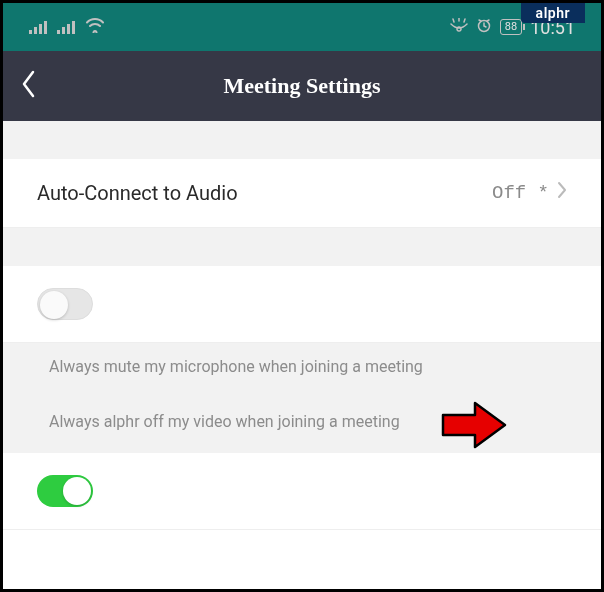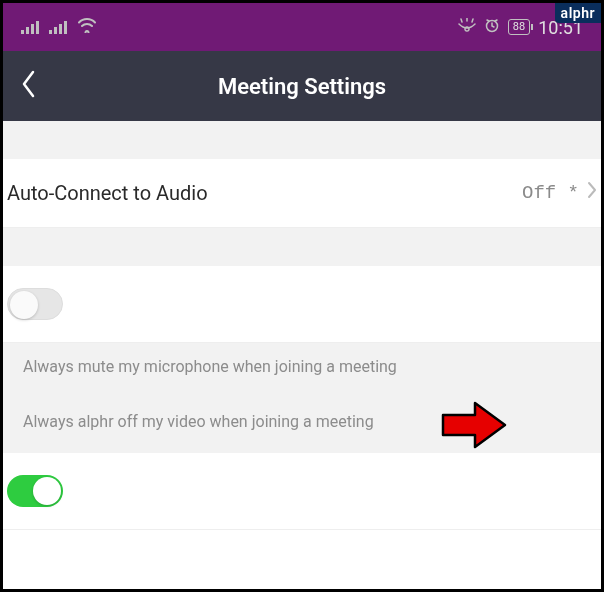--- a/index.html
+++ b/index.html
@@ -5,26 +5,26 @@
     * { margin: 0; padding: 0; box-sizing: border-box; }
     body {
       font-family: -apple-system, BlinkMacSystemFont, 'Segoe UI', Roboto, Helvetica, Arial, sans-serif;
       background: #fff;
       width: 604px;
       height: 592px;
       position: relative;
       border: 3px solid #000;
     }
     .status-bar {
-      background: #701a75;
+      background: #0f766e;
       height: 48px;
       display: flex;
       align-items: center;
       justify-content: space-between;
-      padding: 0 18px;
+      padding: 0 26px;
       color: #d0d0d0;
     }
     .status-left { display: flex; align-items: center; gap: 10px; }
     .status-right { display: flex; align-items: center; gap: 8px; font-size: 16px; color: #e0e0e0; }
     .signal-bars { display: inline-flex; align-items: flex-end; gap: 2px; height: 14px; }
     .signal-bars span { width: 3px; background: #c0c0c0; display: inline-block; }
     .signal-bars span:nth-child(1){height:4px;} .signal-bars span:nth-child(2){height:7px;}
     .signal-bars span:nth-child(3){height:10px;} .signal-bars span:nth-child(4){height:13px;}
     .wifi-icon { font-size: 16px; color:#c0c0c0; }
     .battery-box { border:1px solid #c0c0c0; border-radius:3px; padding:0 4px; font-size:11px; line-height:14px; position:relative;}
@@ -32,64 +32,66 @@
     .time { font-size: 18px; font-weight: 400; }
     .alarm-icon, .eye-icon { font-size:15px; }
     .header {
       background: #363846;
       height: 70px;
       display: flex;
       align-items: center;
       padding: 0 18px;
       color: #fff;
       position: relative;
+      font-family: Liberation Serif, serif;
     }
     .back-btn { color: #fff; cursor: pointer; }
     .back-btn svg { width: 16px; height: 28px; }
     .header-title {
       position: absolute;
       left: 50%;
       transform: translateX(-50%);
       font-size: 22px;
       font-weight: 600;
       color: #fff;
     }
     .content { background: #f2f2f2; }
     .spacer { height: 38px; background: #f2f2f2; }
     .row {
       background: #fff;
-      padding: 22px 4px;
+      padding: 22px 34px;
       display: flex;
       align-items: flex-start;
       justify-content: space-between;
       border-bottom: 1px solid #eee;
     }
     .row-label { font-size: 20px; color: #2a2a2a; font-weight: 400; }
     .row-value { display: flex; align-items: center; gap: 8px; color: #8a8a8a; font-size: 19px; font-family: Liberation Mono, monospace; }
     .row-value .chev { color: #bbb; }
     .description {
       background: #f2f2f2;
       padding: 14px 20px 22px 20px;
       font-size: 16px;
       color: #8c8c8c;
+      margin-left: 26px;
     }
     .toggle {
       width: 56px; height: 32px; border-radius: 16px; position: relative; cursor: pointer;
     }
     .toggle-knob {
       position: absolute; width: 28px; height: 28px; border-radius: 50%; background: #fff;
       top: 2px; box-shadow: 0 1px 3px rgba(0,0,0,0.2);
     }
     .toggle.off { background: #e6e6e6; border:1px solid #ddd; }
     .toggle.off .toggle-knob { left: 2px; background:#fafafa; }
     .toggle.on { background: #2ecc40; }
     .toggle.on .toggle-knob { right: 2px; }
     .alphr-badge {
-      position: absolute; top: 0; right: 0; background: #0a2e5c; color: #fff;
-      font-size: 14px; font-weight: 600; padding: 2px 6px; border-radius: 0 0 0 4px;
+      position: absolute; top: 0; right: 16px; background: #0a2e5c; color: #fff;
+      font-size: 14px; font-weight: 600; padding: 2px 15px; border-radius: 0 0 0 4px;
       letter-spacing: 0.5px; z-index: 10;
     }
     .arrow-annotation {
       position: absolute;
       left: 438px;
       top: 398px;
       z-index: 5;
       pointer-events: none;
     }
   </style>

